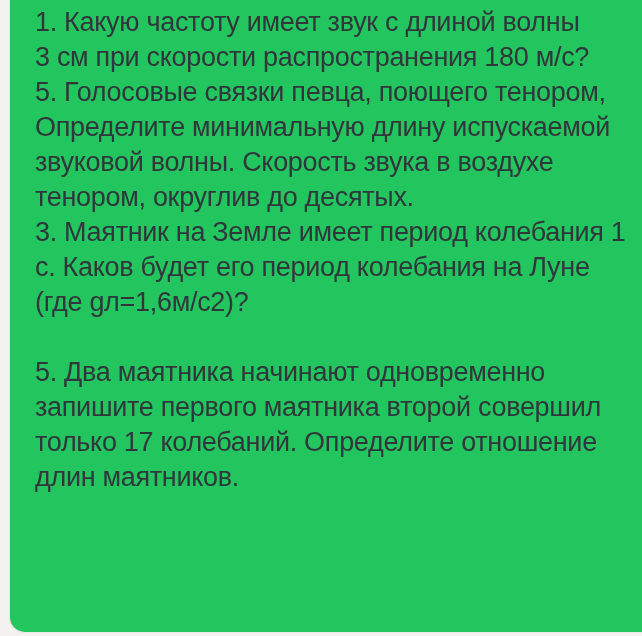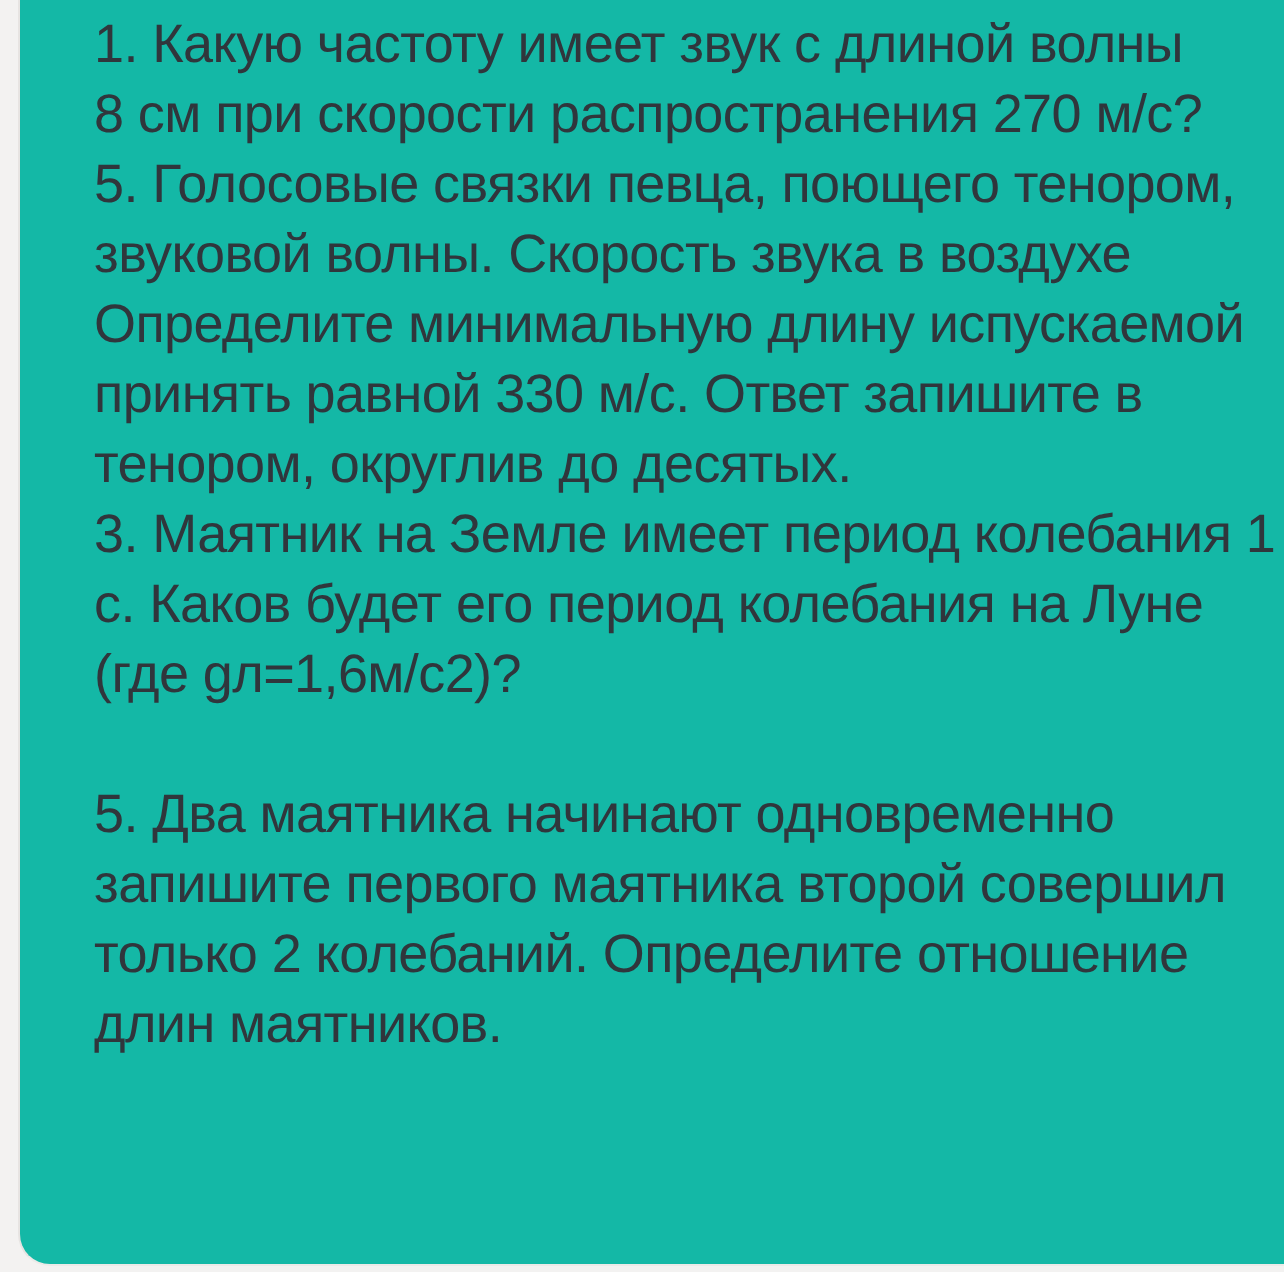--- a/index.html
+++ b/index.html
@@ -17,26 +17,25 @@
     position: relative;
     width: 642px;
     height: 636px;
   }
   .card {
     position: absolute;
     left: 9px;
     top: 0;
     right: 0;
     height: 633px;
-    background: #14b8a6;
+    background: #22c55e;
     border-left: 1px solid #e7e4e2;
     border-bottom: 1px solid #eceae8;
     border-bottom-left-radius: 16px;
     box-sizing: border-box;
-    padding-left: 12px;
   }
   .text-block {
     padding: 5px 8px 0 25px;
   }
   .line {
     height: 35px;
     line-height: 35px;
     font-size: 27px;
     letter-spacing: -0.3px;
     color: #30363c;
@@ -44,29 +43,28 @@
     overflow: visible;
   }
 </style>
 </head>
 <body>
 
 <div class="page">
   <div class="card">
     <div class="text-block">
         <div class="line">1. Какую частоту имеет звук с длиной волны</div>
-        <div class="line">8 см при скорости распространения 270 м/с?</div>
+        <div class="line">3 см при скорости распространения 180 м/с?</div>
         <div class="line">5. Голосовые связки певца, поющего тенором,</div>
+        <div class="line">Определите минимальную длину испускаемой</div>
         <div class="line">звуковой волны. Скорость звука в воздухе</div>
-        <div class="line">Определите минимальную длину испускаемой</div>
-        <div class="line">принять равной 330 м/с. Ответ запишите в</div>
         <div class="line">тенором, округлив до десятых.</div>
         <div class="line">3. Маятник на Земле имеет период колебания 1</div>
         <div class="line">с. Каков будет его период колебания на Луне</div>
         <div class="line">(где gл=1,6м/с2)?</div>
         <div class="line"></div>
         <div class="line">5. Два маятника начинают одновременно</div>
         <div class="line">запишите первого маятника второй совершил</div>
-        <div class="line">только 2 колебаний. Определите отношение</div>
+        <div class="line">только 17 колебаний. Определите отношение</div>
         <div class="line">длин маятников.</div>
       </div>
   </div>
 </div>
 
 </body></html>

